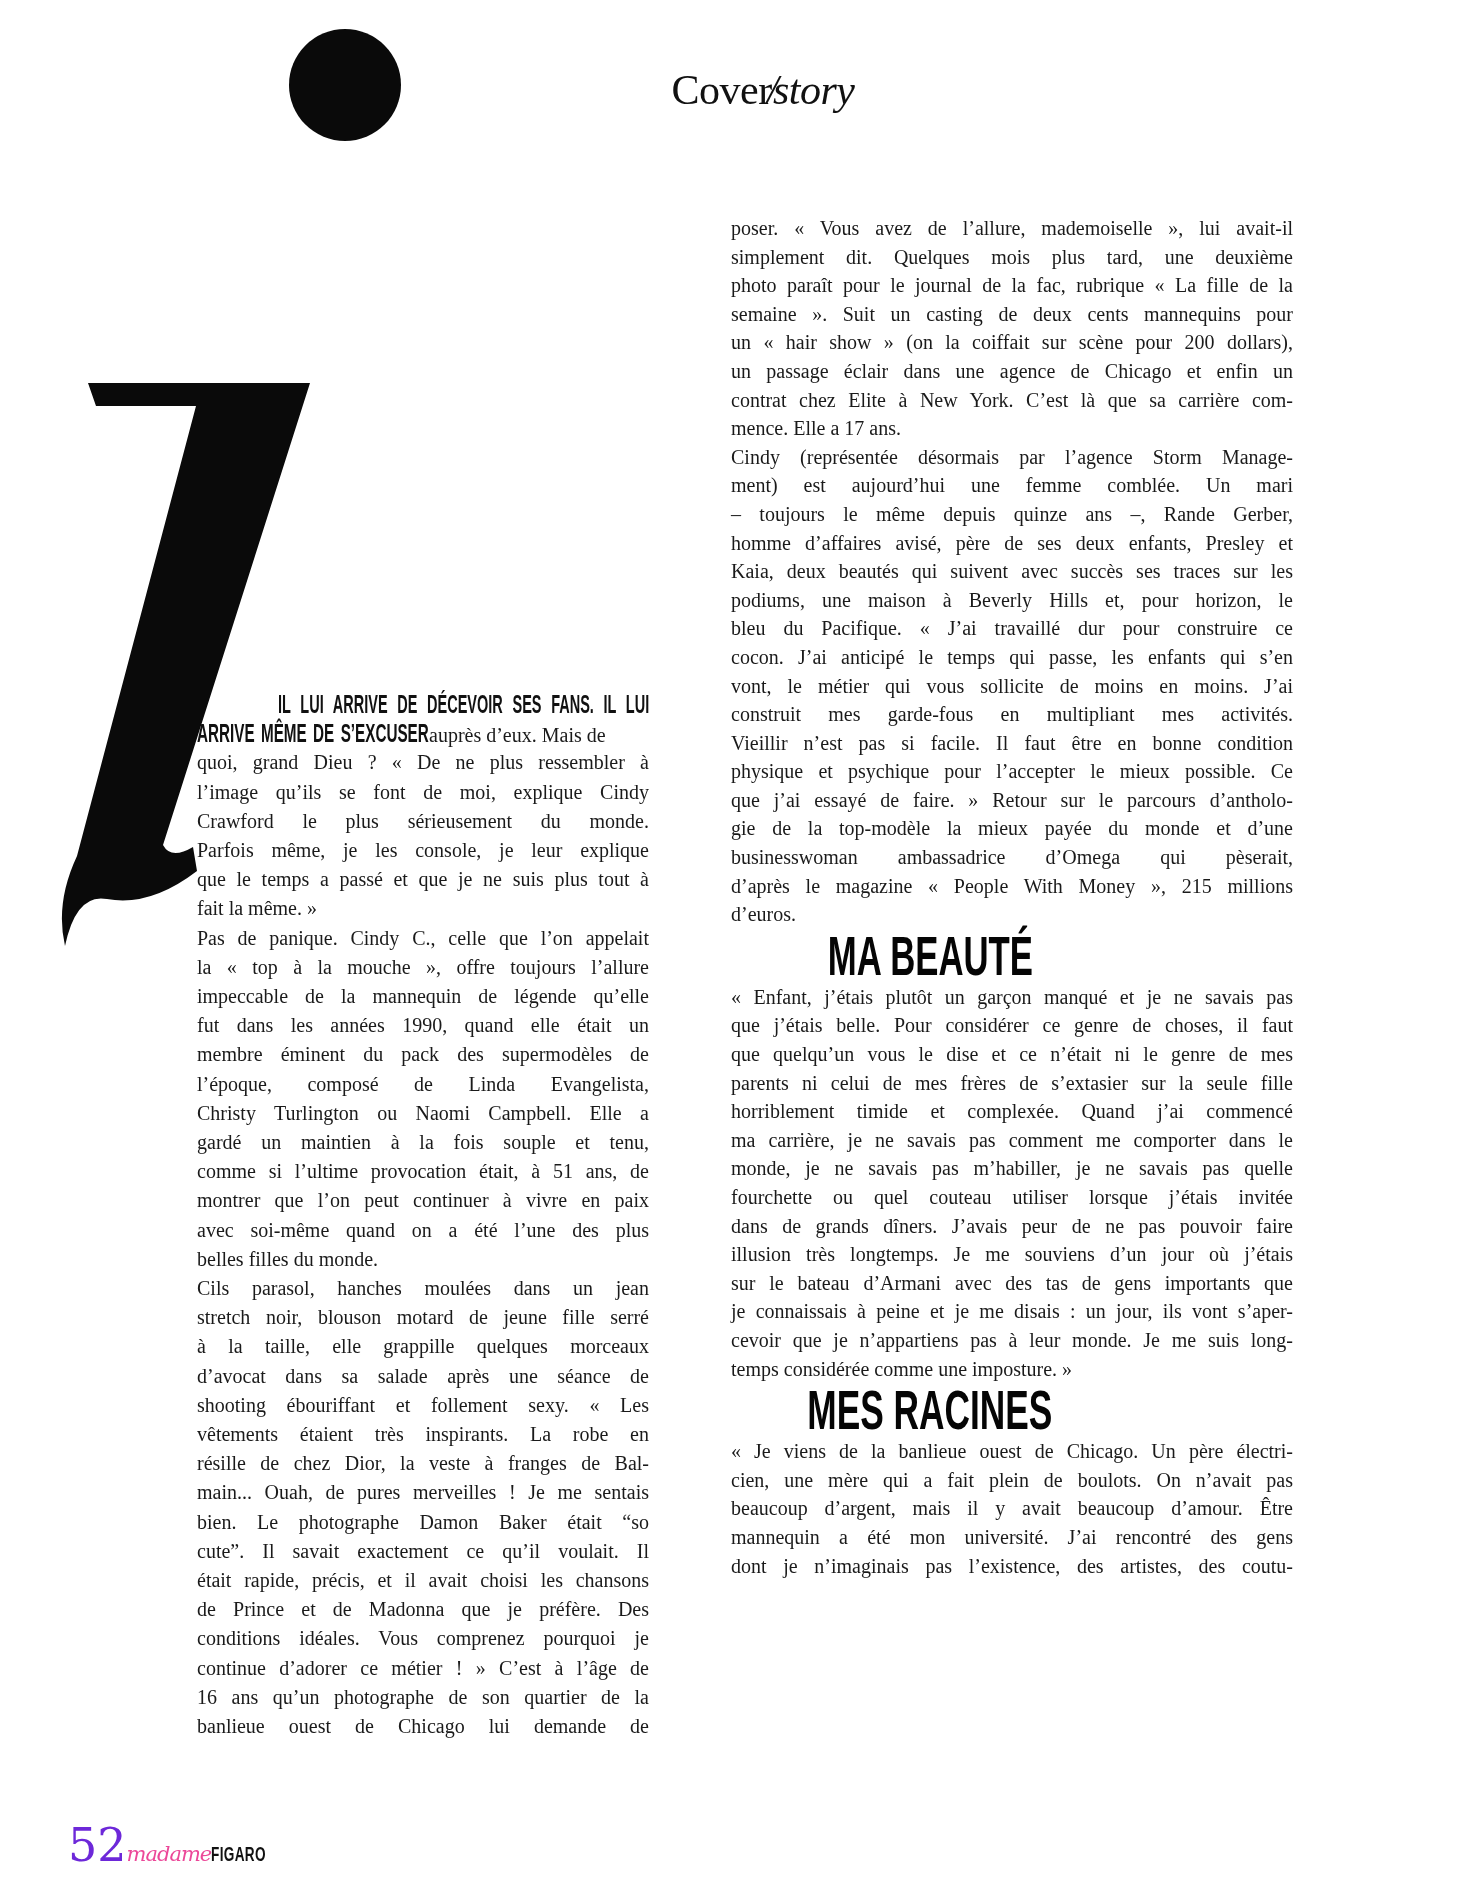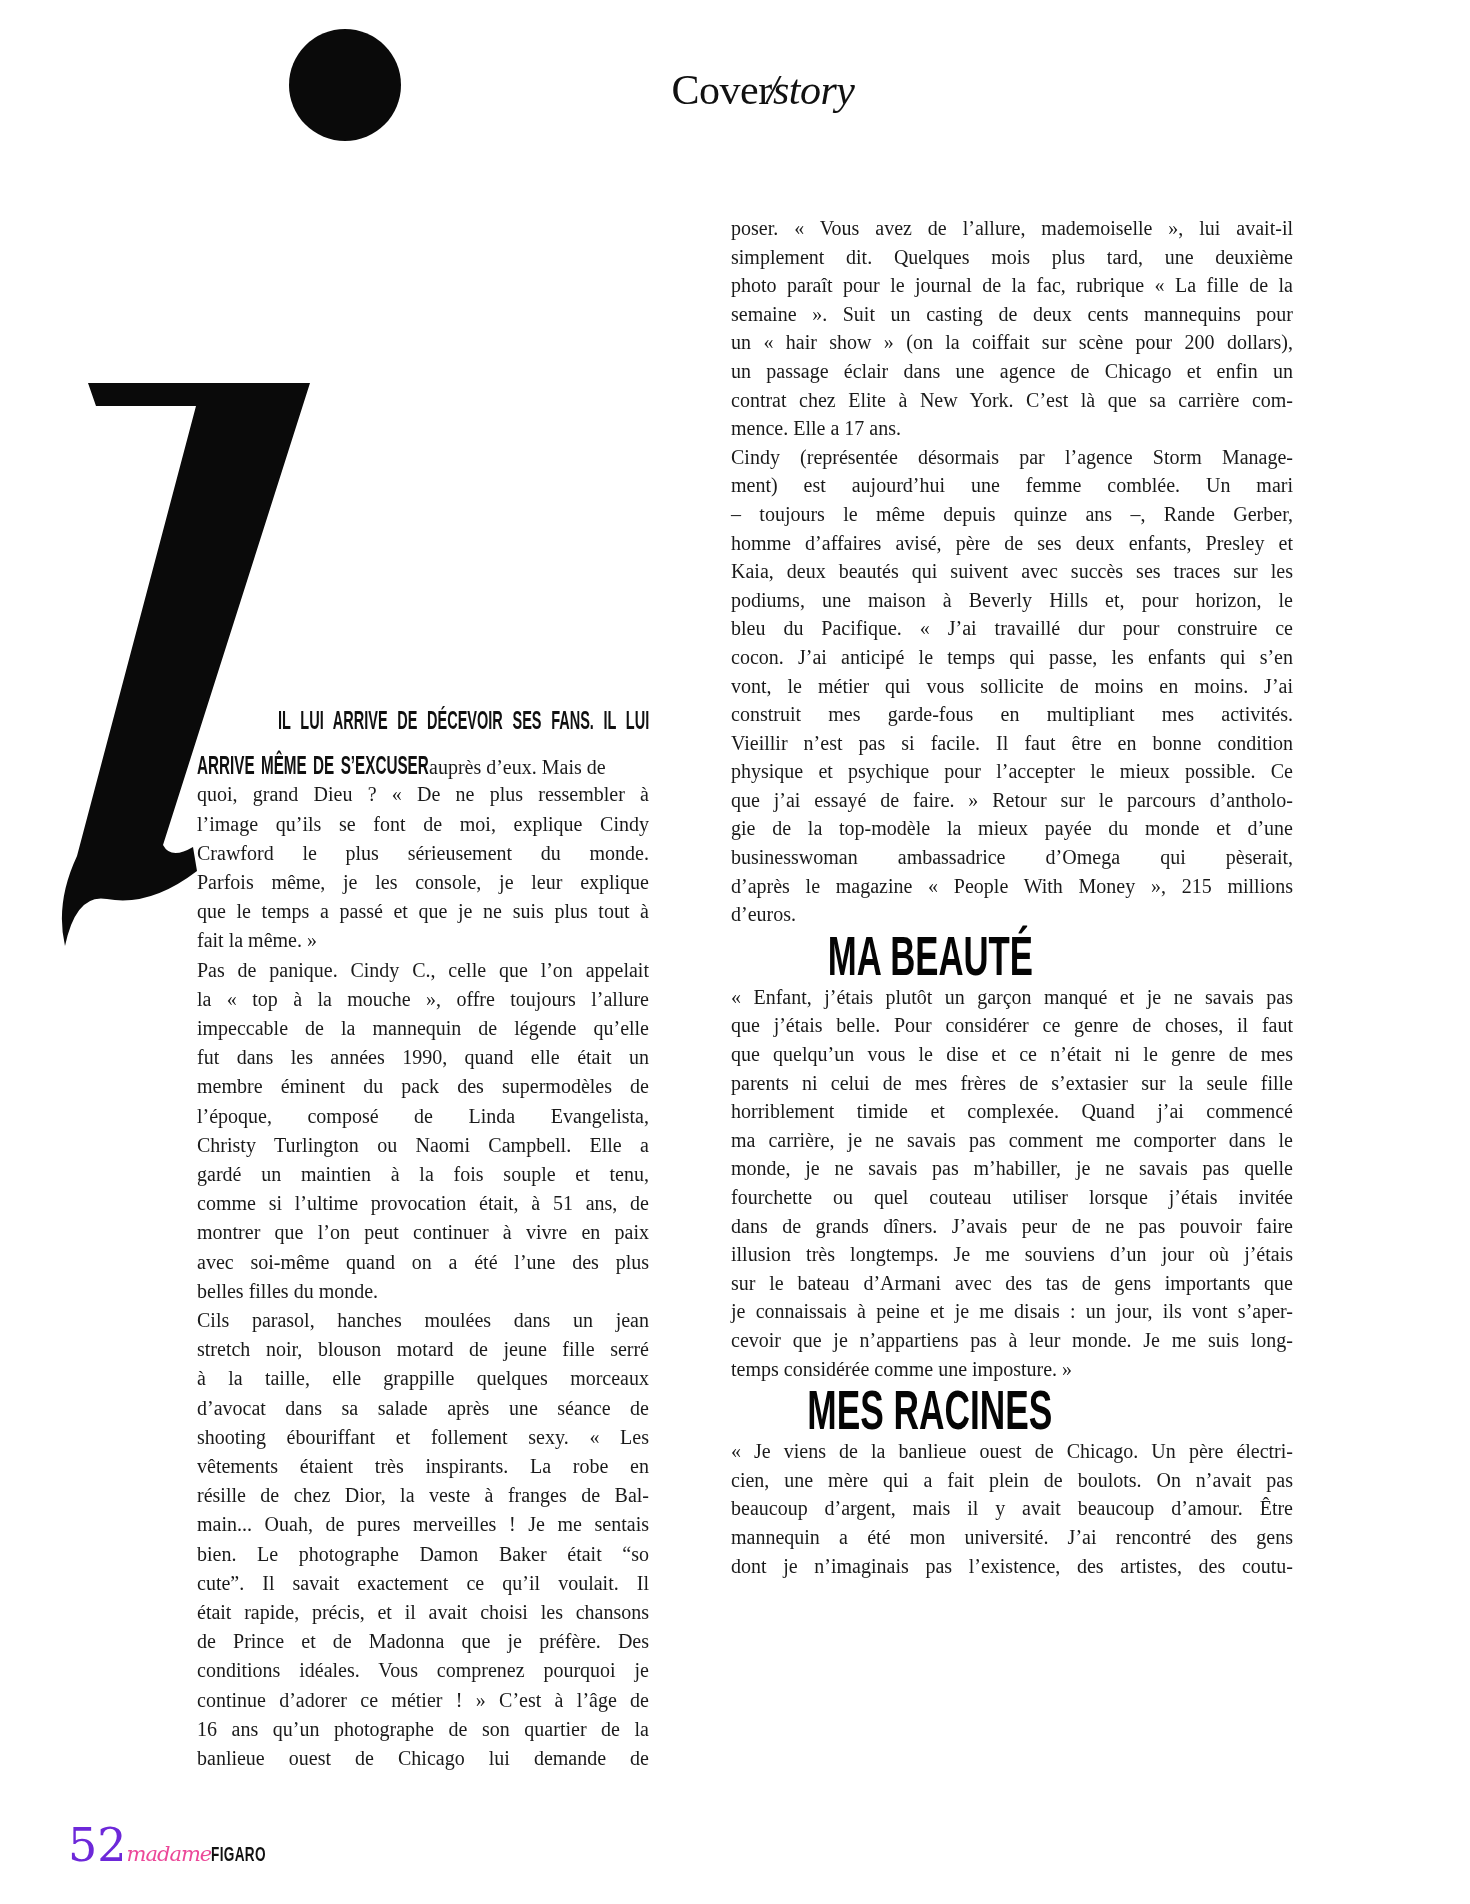--- a/index.html
+++ b/index.html
@@ -18,21 +18,21 @@
   .kicker .slash{font-style:italic;margin:0 -5px;font-weight:400;}
   
   .dropcap-svg{position:absolute;left:0;top:0;pointer-events:none;}
   
   .col{position:absolute;font-size:20px;line-height:29.2px;}
   .col-left{left:197px;top:690px;width:452px;}
   .col-right{left:731px;top:214px;width:562px;line-height:28.6px;}
   .ln{white-space:nowrap;}
   .jst{white-space:normal;text-align:justify;text-align-last:justify;}
   
-  .introline{height:29.2px;margin-top:16px;}
+  .introline{height:29.2px;}
   .boldbox{display:inline-block;overflow:visible;vertical-align:baseline;}
   .boldbox .bin{
     display:block;font-family:"Liberation Sans",sans-serif;font-weight:700;color:#111;
     white-space:nowrap;transform-origin:0 100%;text-align:justify;text-align-last:justify;
   }
   .bb1{width:371px;margin-left:81px;}
   .bb1 .bin{width:640px;font-size:25px;transform:scaleX(0.58);}
   .bb2{width:232px;}
   .bb2 .bin{width:380px;font-size:25px;transform:scaleX(0.61);}
   

